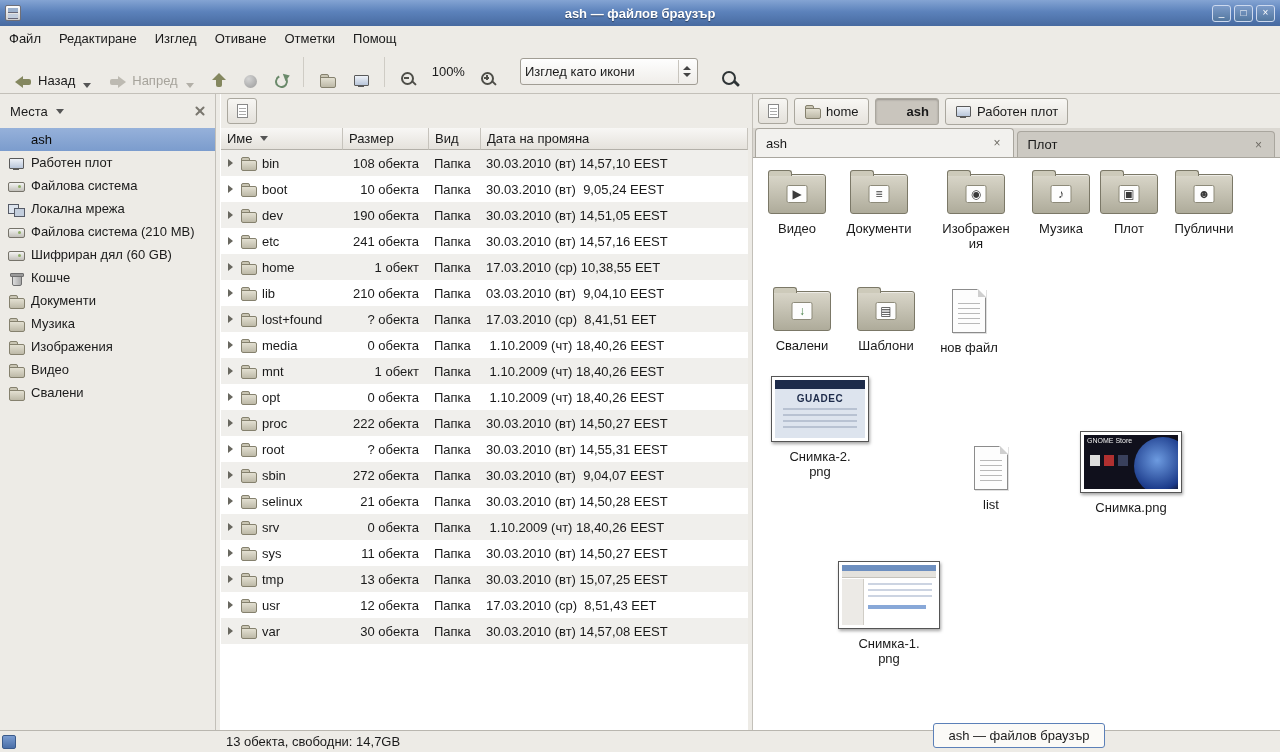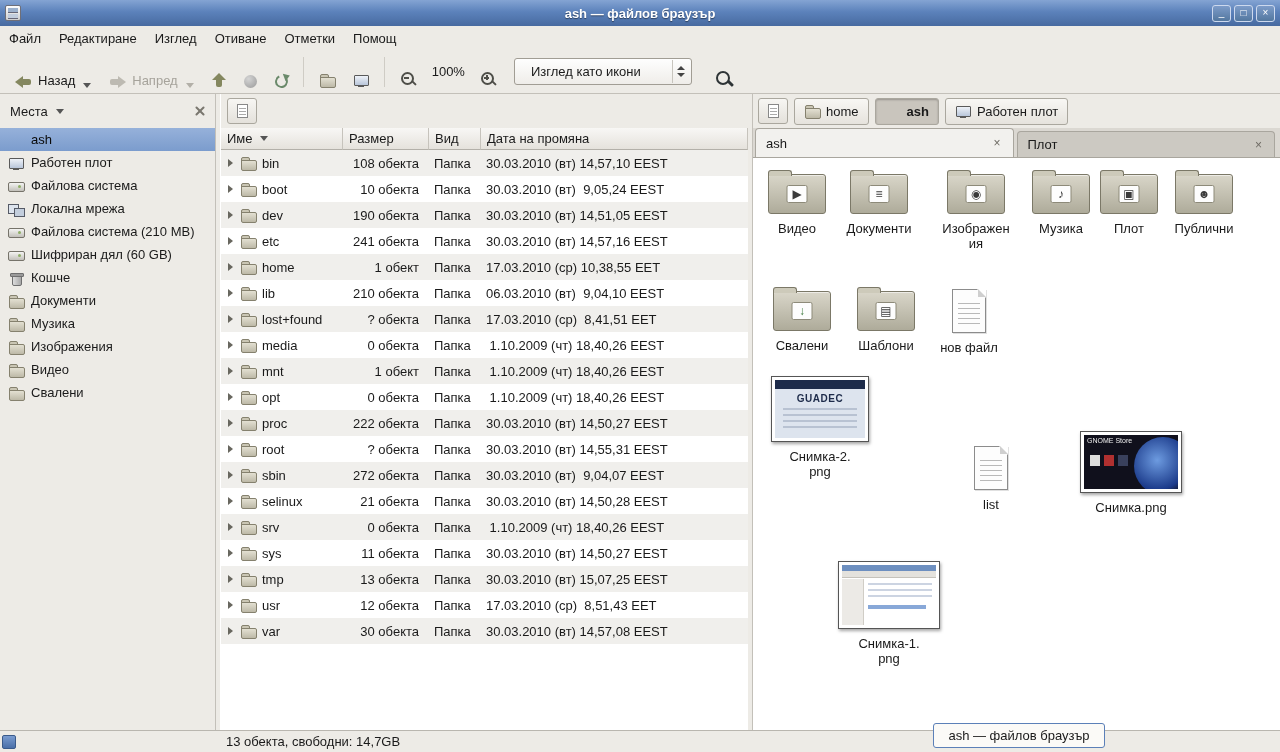--- a/index.html
+++ b/index.html
@@ -36,21 +36,21 @@
 .i-up::after{content:"";position:absolute;left:4px;top:7px;width:6px;height:7px;background:#84875f;border-radius:0 0 2px 2px}
 .i-stop{width:13px;height:13px;border-radius:50%;background:radial-gradient(circle at 35% 30%,#d4d4d4,#999)}
 .i-reload{width:13px;height:13px;border:2px solid #6b8a6b;border-radius:50%;border-top-color:transparent;position:relative;transform:rotate(20deg)}
 .i-reload::after{content:"";position:absolute;top:-5px;right:-3px;border-left:4px solid transparent;border-right:4px solid transparent;border-bottom:6px solid #6b8a6b;transform:rotate(50deg)}
 .i-zoom{position:relative;width:17px;height:17px}
 .i-zoom::before{content:"";position:absolute;left:1px;top:1px;width:9px;height:9px;border:2px solid #4e4e48;border-radius:50%}
 .i-zoom::after{content:"";position:absolute;left:11px;top:11px;width:6px;height:2px;background:#4e4e48;transform:rotate(45deg);border-radius:1px}
 .i-zoom .zh{position:absolute;left:4px;top:6px;width:5px;height:2px;background:#4e4e48}
 .i-zoom .zv{position:absolute;left:6px;top:4px;width:2px;height:5px;background:#4e4e48}
 .zoom-label{padding:0 6px}
-.combo{width:178px;height:27px;background:linear-gradient(#fefefe,#efede9);border:1px solid #a19d94;border-radius:3px;display:flex;align-items:center;padding-left:16px;position:relative;margin-left:8px}
+.combo{width:178px;height:27px;background:linear-gradient(#fefefe,#efede9);border:1px solid #a19d94;border-radius:3px;display:flex;align-items:center;padding-left:4px;position:relative;margin-left:14px}
 .combo-arrows{position:absolute;right:1px;top:1px;bottom:1px;width:18px;border-left:1px solid #c8c5be;display:flex;flex-direction:column;align-items:center;justify-content:center;gap:3px}
 .arr-up{width:0;height:0;border-left:4px solid transparent;border-right:4px solid transparent;border-bottom:4px solid #444}
 .arr-down{width:0;height:0;border-left:4px solid transparent;border-right:4px solid transparent;border-top:4px solid #444}
 .i-search{position:relative;width:18px;height:18px}
 .i-search::before{content:"";position:absolute;left:1px;top:1px;width:10px;height:10px;border:2px solid #2e3436;border-radius:50%}
 .i-search::after{content:"";position:absolute;left:12px;top:12px;width:7px;height:3px;background:#2e3436;transform:rotate(45deg);border-radius:1px}
 .toolbar .search{margin-left:14px}
 
 
 .ic{width:16px;height:16px;display:inline-block;position:relative;flex:none}
@@ -379,21 +379,21 @@
       </div>
 
       <div class="trow">
         <span class="c-name">
           <span class="expander"></span>
           <span class="ic ic-folder"></span>
           <span class="nm">lib</span>
         </span>
         <span class="c-size">210 обекта</span>
         <span class="c-type">Папка</span>
-        <span class="c-date">06.03.2010 (вт)  9,04,10 EEST</span>
+        <span class="c-date">03.03.2010 (вт)  9,04,10 EEST</span>
       </div>
 
       <div class="trow">
         <span class="c-name">
           <span class="expander"></span>
           <span class="ic ic-folder"></span>
           <span class="nm">lost+found</span>
         </span>
         <span class="c-size">? обекта</span>
         <span class="c-type">Папка</span>

